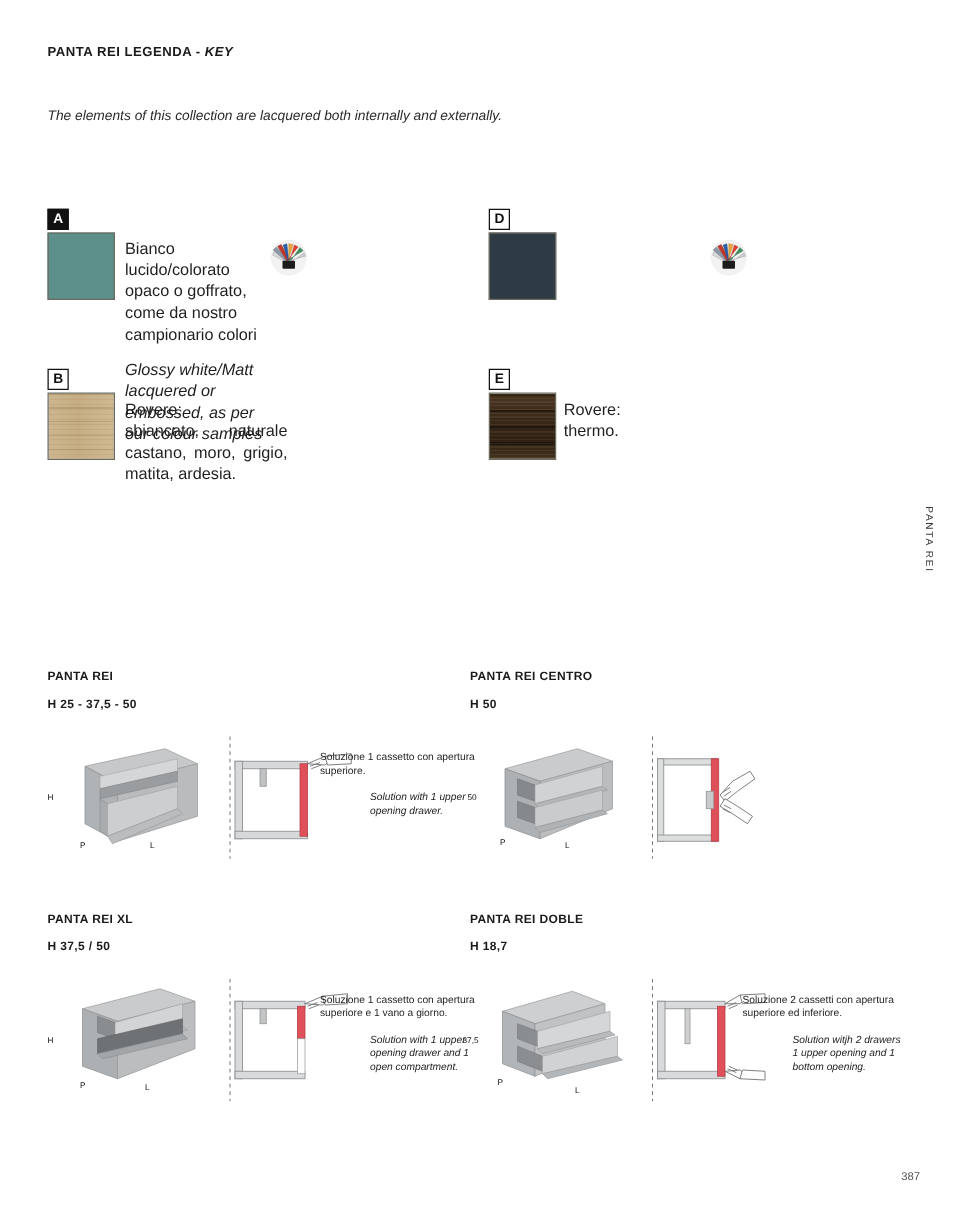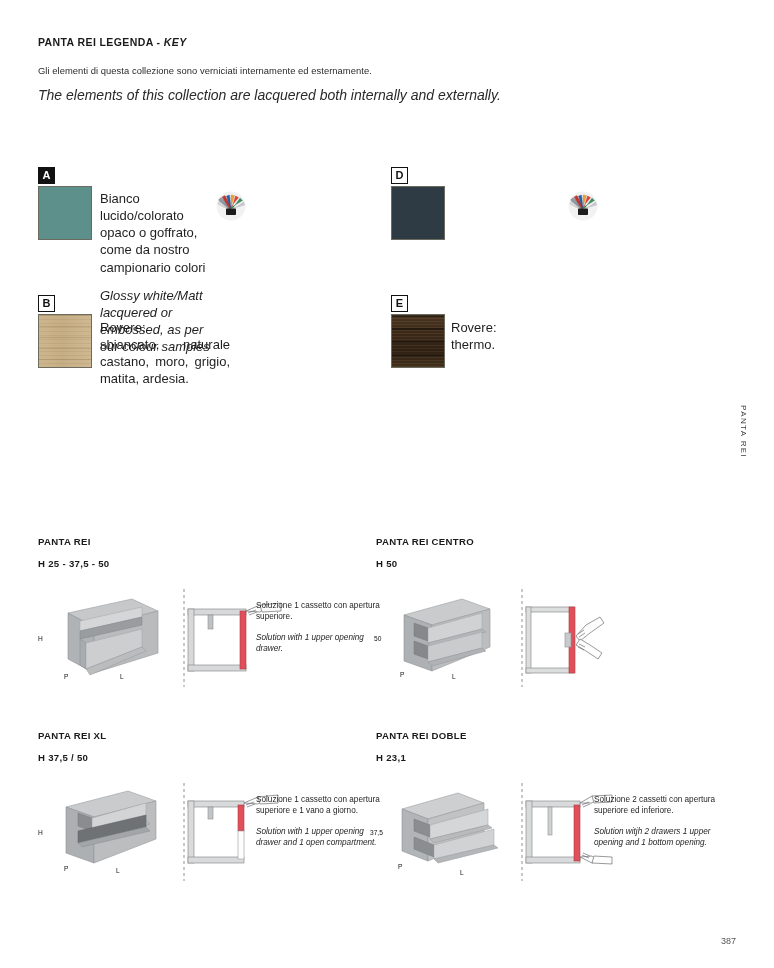--- a/index.html
+++ b/index.html
@@ -18,21 +18,21 @@
     position: absolute; left: 38px; top: 36px;
     font-size: 10.5px; font-weight: bold; letter-spacing: .4px;
   }
   .pg-title i { font-style: italic; }
   .intro-it {
     position: absolute; left: 38px; top: 65px;
     font-size: 9.4px; color: #2a2a2a; letter-spacing: .05px;
   }
   .intro-en {
     position: absolute; left: 38px; top: 87px;
-    font-size: 14px; font-style: italic; color: #2a2a2a;
+    font-size: 11px; font-style: italic; color: #2a2a2a;
   }
 
   
   .badge {
     position: absolute;
     width: 17px; height: 17px;
     border: 1.6px solid #111;
     display: flex; align-items: center; justify-content: center;
     font-size: 11px; font-weight: bold; line-height: 1;
   }
@@ -88,36 +88,35 @@
   .prod .h { font-size: 9.6px; font-weight: bold; margin-top: 11px; letter-spacing: .3px; }
   .prod .body { position: relative; margin-top: 22px; height: 105px; }
 
   .render { position: absolute; left: 8px; top: 0; width: 120px; height: 95px; }
   .dim { position: absolute; font-size: 6.6px; color: #111; font-weight: 500; }
 
   .section-dwg { position: absolute; left: 140px; top: -2px; width: 110px; height: 100px; }
 
   .desc { position: absolute; left: 218px; top: 10px; width: 130px;
           font-size: 8.2px; line-height: 1.3; color: #1f1f1f; }
-  .desc .en { font-style: italic; display: block; margin-top: 11px; }
+  .desc .en { font-style: italic; display: block; margin-top: 11px; margin-left: 40px; }
 
   
   .pageno {
     position: absolute; right: 38px; bottom: 22px;
     font-size: 9px; color: #555;
   }
 </style>
 </head>
 <body>
 
 <div class="page">
 
   <div class="pg-title"><span>PANTA REI LEGENDA - </span><i>KEY</i></div>
 
-  <div class="intro-it">Gli elementi di questa collezione sono verniciati internamente ed esternamente.</div>
   <div class="intro-en">The elements of this collection are lacquered both internally and externally.</div>
 
   <div class="badge solid" style="left:38px; top:167px;">
     <span>A</span>
   </div>
   <div class="swatch sw-a" style="left:38px; top:186px;"></div>
   <div class="key-txt" style="left:100px; top:190px; width:112px;">
     <span>Bianco lucido/colorato opaco o goffrato, come da nostro campionario colori</span>
     <span class="en">Glossy white/Matt lacquered or embossed, as per our colour samples</span>
   </div>
@@ -301,21 +300,21 @@
       </div>
       <div class="desc">
         <span>Soluzione 1 cassetto con apertura superiore e 1 vano a giorno.</span>
         <span class="en">Solution with 1 upper opening drawer and 1 open compartment.</span>
       </div>
     </div>
   </div>
 
   <div class="prod" style="left:376px; top:730px;">
     <div class="name">PANTA REI DOBLE</div>
-    <div class="h">H 23,1</div>
+    <div class="h">H 18,7</div>
     <div class="body">
       <div class="render">
         <svg viewBox="0 0 120 95" width="120" height="95">
           <polygon points="18,24 74,8 100,18 44,34" fill="#cdcfd0" stroke="#9b9d9f" stroke-width=".6"></polygon>
           <polygon points="18,24 44,34 44,76 18,66" fill="#b2b5b7" stroke="#8e9193" stroke-width=".6"></polygon>
           <polygon points="44,34 100,18 100,52 44,76" fill="#c0c2c4" stroke="#97999b" stroke-width=".6"></polygon>
           <polygon points="30,34 46,40 46,52 30,46" fill="#8b8e90" stroke="#76797b" stroke-width=".5"></polygon>
           <polygon points="46,40 104,24 104,40 46,54" fill="#d4d6d7" stroke="#a0a2a4" stroke-width=".5"></polygon>
           <polygon points="46,54 104,40 108,43 50,58" fill="#b8babc" stroke="#949698" stroke-width=".5"></polygon>
           <polygon points="30,52 50,60 50,72 30,64" fill="#8b8e90" stroke="#76797b" stroke-width=".5"></polygon>

